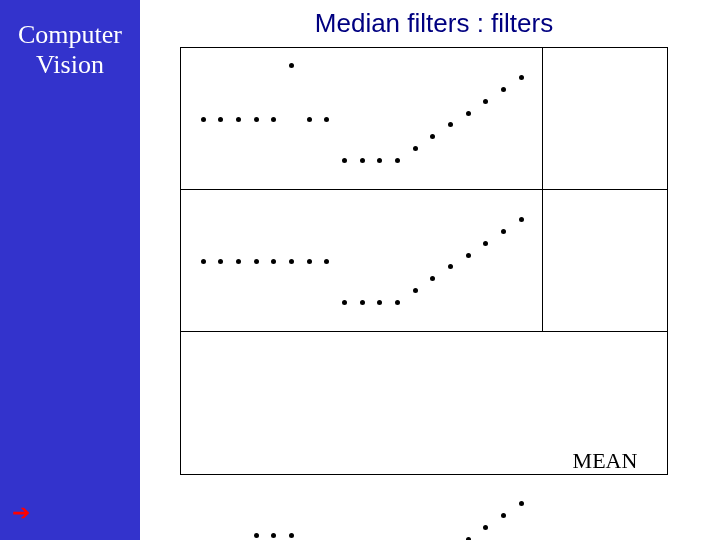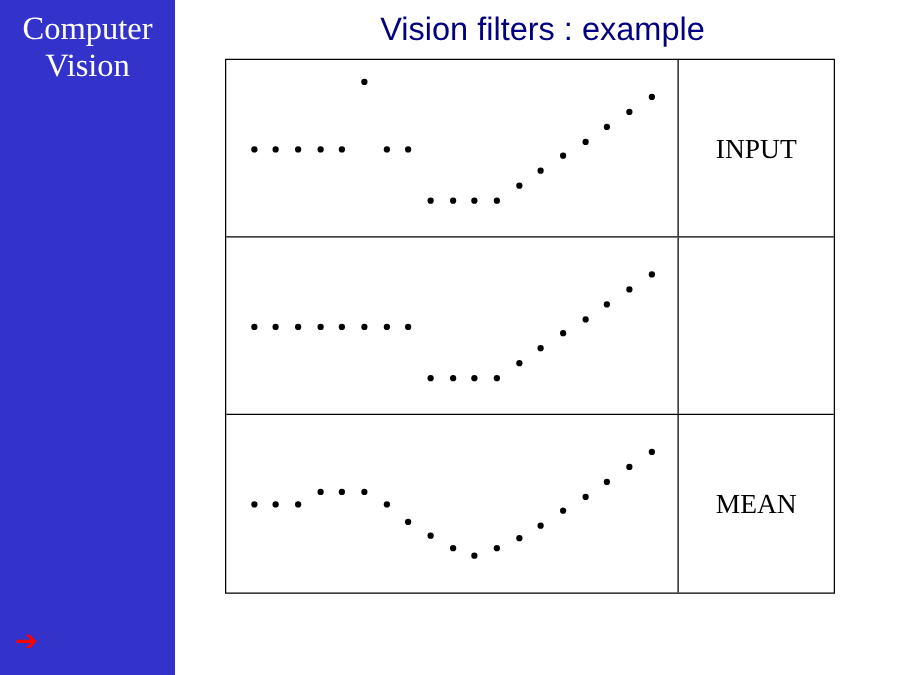--- a/index.html
+++ b/index.html
@@ -10,21 +10,21 @@
     font-family: "Times New Roman", serif;
     display: flex;
     overflow: hidden;
   }
   .sidebar {
     width: 140px;
     height: 540px;
     background: #3333cc;
     color: #fff;
     text-align: center;
-    padding-top: 8px;
+    padding-top: 20px;
     position: relative;
   }
   .sidebar-title {
     font-size: 26px;
     line-height: 1.15;
   }
   .arrow {
     position: absolute;
     bottom: 14px;
     left: 12px;
@@ -57,21 +57,21 @@
     border: 1px solid #000;
     width: 488px;
     display: block;
     background: #fff;
   }
   .panel {
     display: flex;
     height: 142px;
     border-bottom: 1px solid #000;
   }
-  .panel:last-child { border-bottom: none; }
+  .panel:last-child { border-bottom: none; align-items: flex-end; }
   .plot {
     width: 362px;
     border-right: 1px solid #000;
     position: relative;
   }
   .label {
     flex: 1;
     display: flex;
     align-items: center;
     justify-content: center;
@@ -91,21 +91,21 @@
 
 <div class="sidebar">
   <div class="sidebar-title">
     <span>Computer</span><br>
     <span>Vision</span>
   </div>
   <div class="arrow">➔</div>
 </div>
 
 <div class="main">
-  <div class="slide-title">Vision filters : example</div>
+  <div class="slide-title">Median filters : filters</div>
 
   <div class="figure">
     <div class="panel">
       <div class="plot" id="plot-0">
           <div class="dot" style="left: 19.5px; top: 68.5px;"></div>
           <div class="dot" style="left: 37.1667px; top: 68.5px;"></div>
           <div class="dot" style="left: 54.8333px; top: 68.5px;"></div>
           <div class="dot" style="left: 72.5px; top: 68.5px;"></div>
           <div class="dot" style="left: 90.1667px; top: 68.5px;"></div>
           <div class="dot" style="left: 107.833px; top: 15.4px;"></div>
@@ -116,21 +116,20 @@
           <div class="dot" style="left: 196.167px; top: 109.8px;"></div>
           <div class="dot" style="left: 213.833px; top: 109.8px;"></div>
           <div class="dot" style="left: 231.5px; top: 98px;"></div>
           <div class="dot" style="left: 249.167px; top: 86.2px;"></div>
           <div class="dot" style="left: 266.833px; top: 74.4px;"></div>
           <div class="dot" style="left: 284.5px; top: 62.6px;"></div>
           <div class="dot" style="left: 302.167px; top: 50.8px;"></div>
           <div class="dot" style="left: 319.833px; top: 39px;"></div>
           <div class="dot" style="left: 337.5px; top: 27.2px;"></div>
         </div>
-      <div class="label">INPUT</div>
     </div>
     <div class="panel">
       <div class="plot" id="plot-1">
           <div class="dot" style="left: 19.5px; top: 68.5px;"></div>
           <div class="dot" style="left: 37.1667px; top: 68.5px;"></div>
           <div class="dot" style="left: 54.8333px; top: 68.5px;"></div>
           <div class="dot" style="left: 72.5px; top: 68.5px;"></div>
           <div class="dot" style="left: 90.1667px; top: 68.5px;"></div>
           <div class="dot" style="left: 107.833px; top: 68.5px;"></div>
           <div class="dot" style="left: 125.5px; top: 68.5px;"></div>

